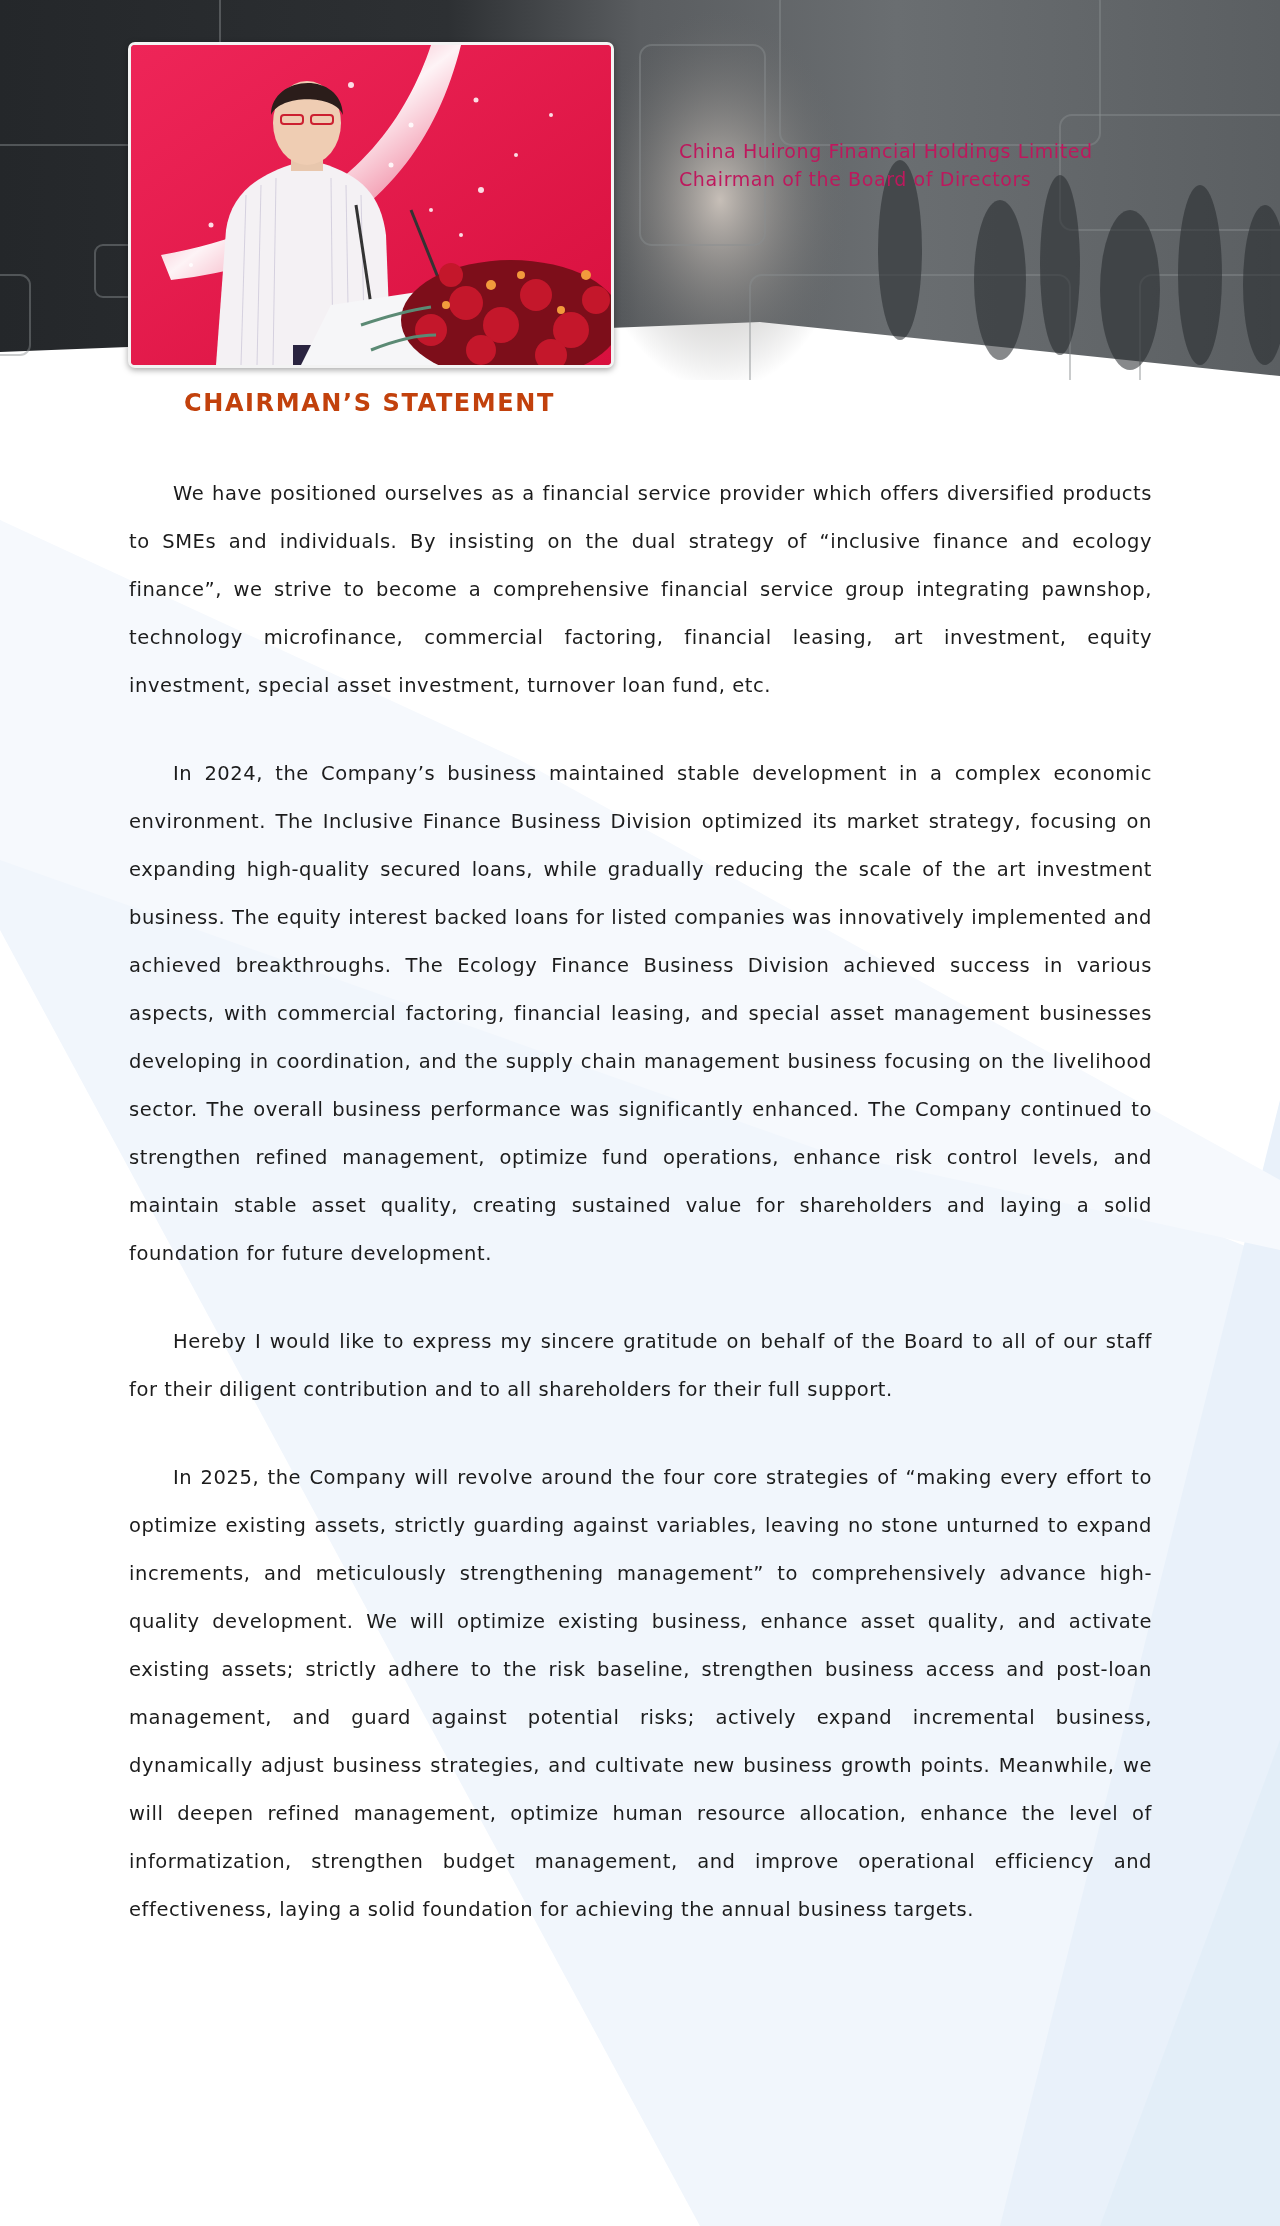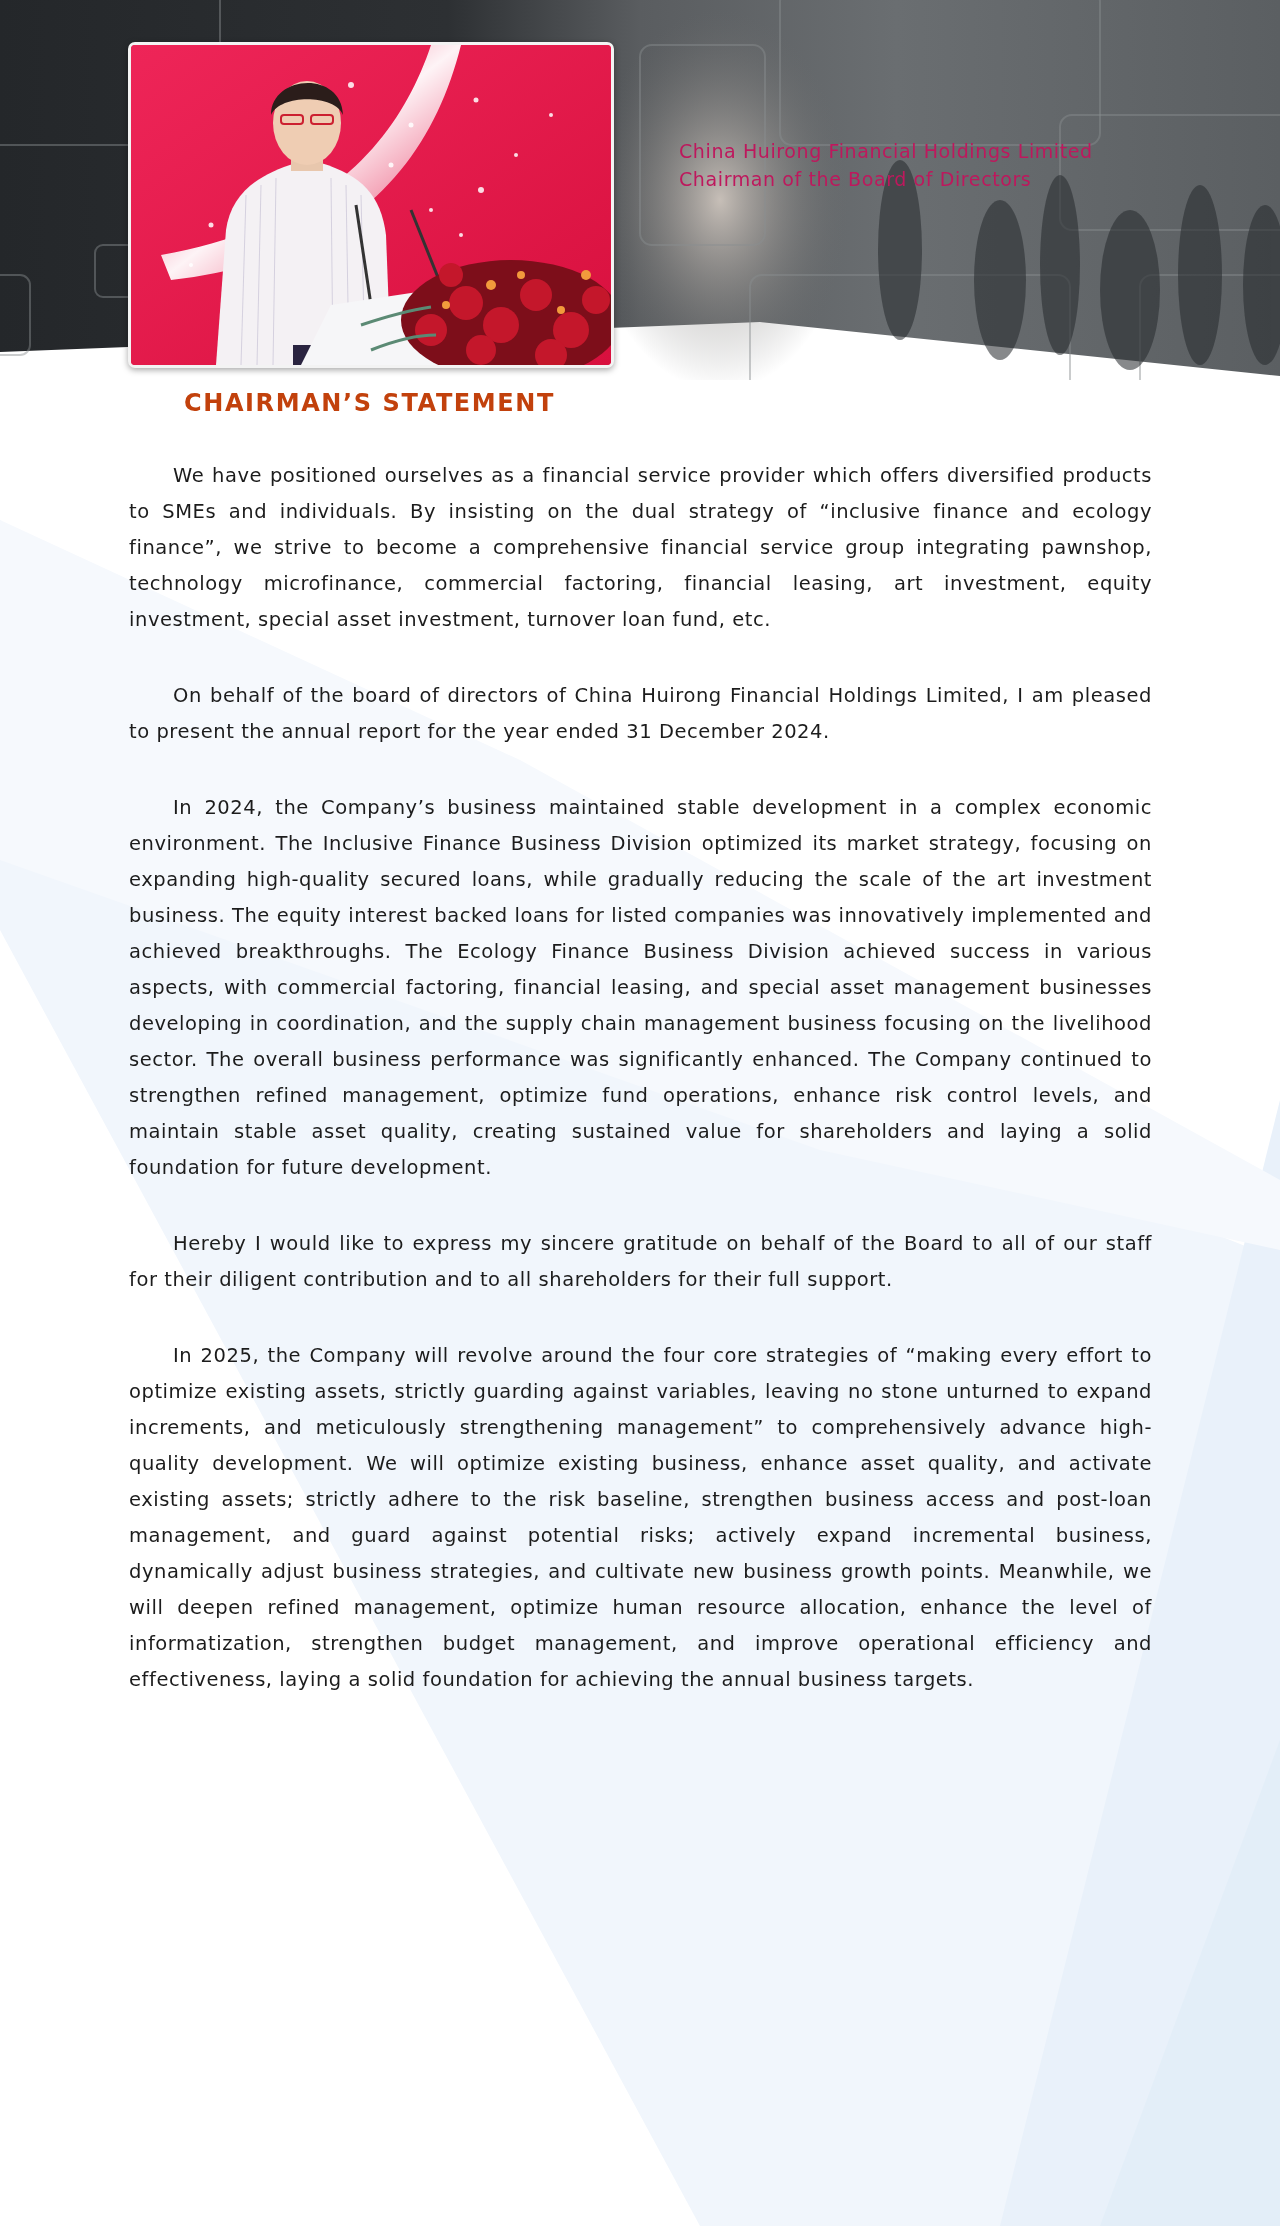--- a/index.html
+++ b/index.html
@@ -44,24 +44,24 @@
       position: absolute; left: 184px; top: 386px; z-index: 3;
       font-family: "DejaVu Sans", sans-serif; font-weight: bold;
       font-size: 24px; letter-spacing: 1.6px; color: #c2410c; margin: 0;
       line-height: 34px;
     }
     
     .statement {
       position: absolute; left: 129px; top: 458px; width: 1023px; z-index: 3;
     }
     .statement p {
-      margin: 0 0 40px 0;
+      margin: 12px 0 40px 0;
       font-family: "DejaVu Sans", sans-serif;
       font-size: 19.5px;
-      line-height: 36px;
+      line-height: 48px;
       letter-spacing: 0.55px;
       text-align: justify;
       text-indent: 44px;
       color: #1c1c1c;
     }
   </style>
 </head>
 <body>
 
 <svg class="bg-layer" width="1280" height="2226" viewBox="0 0 1280 2226" xmlns="http://www.w3.org/2000/svg">
@@ -194,17 +194,16 @@
 
 <div class="name-block">
   <div class="chairman-title-line">China Huirong Financial Holdings Limited</div>
   <div class="chairman-title-line">Chairman of the Board of Directors</div>
 </div>
 
 <h1 class="section-heading">CHAIRMAN’S STATEMENT</h1>
 
 <div class="statement">
   <p>We have positioned ourselves as a financial service provider which offers diversified products to SMEs and individuals. By insisting on the dual strategy of “inclusive finance and ecology finance”, we strive to become a comprehensive financial service group integrating pawnshop, technology microfinance, commercial factoring, financial leasing, art investment, equity investment, special asset investment, turnover loan fund, etc.</p>
-  <p>On behalf of the board of directors of China Huirong Financial Holdings Limited, I am pleased to present the annual report for the year ended 31 December 2024.</p>
   <p>In 2024, the Company’s business maintained stable development in a complex economic environment. The Inclusive Finance Business Division optimized its market strategy, focusing on expanding high-quality secured loans, while gradually reducing the scale of the art investment business. The equity interest backed loans for listed companies was innovatively implemented and achieved breakthroughs. The Ecology Finance Business Division achieved success in various aspects, with commercial factoring, financial leasing, and special asset management businesses developing in coordination, and the supply chain management business focusing on the livelihood sector. The overall business performance was significantly enhanced. The Company continued to strengthen refined management, optimize fund operations, enhance risk control levels, and maintain stable asset quality, creating sustained value for shareholders and laying a solid foundation for future development.</p>
   <p>Hereby I would like to express my sincere gratitude on behalf of the Board to all of our staff for their diligent contribution and to all shareholders for their full support.</p>
   <p>In 2025, the Company will revolve around the four core strategies of “making every effort to optimize existing assets, strictly guarding against variables, leaving no stone unturned to expand increments, and meticulously strengthening management” to comprehensively advance high-quality development. We will optimize existing business, enhance asset quality, and activate existing assets; strictly adhere to the risk baseline, strengthen business access and post-loan management, and guard against potential risks; actively expand incremental business, dynamically adjust business strategies, and cultivate new business growth points. Meanwhile, we will deepen refined management, optimize human resource allocation, enhance the level of informatization, strengthen budget management, and improve operational efficiency and effectiveness, laying a solid foundation for achieving the annual business targets.</p>
 </div>
 
 </body></html>

